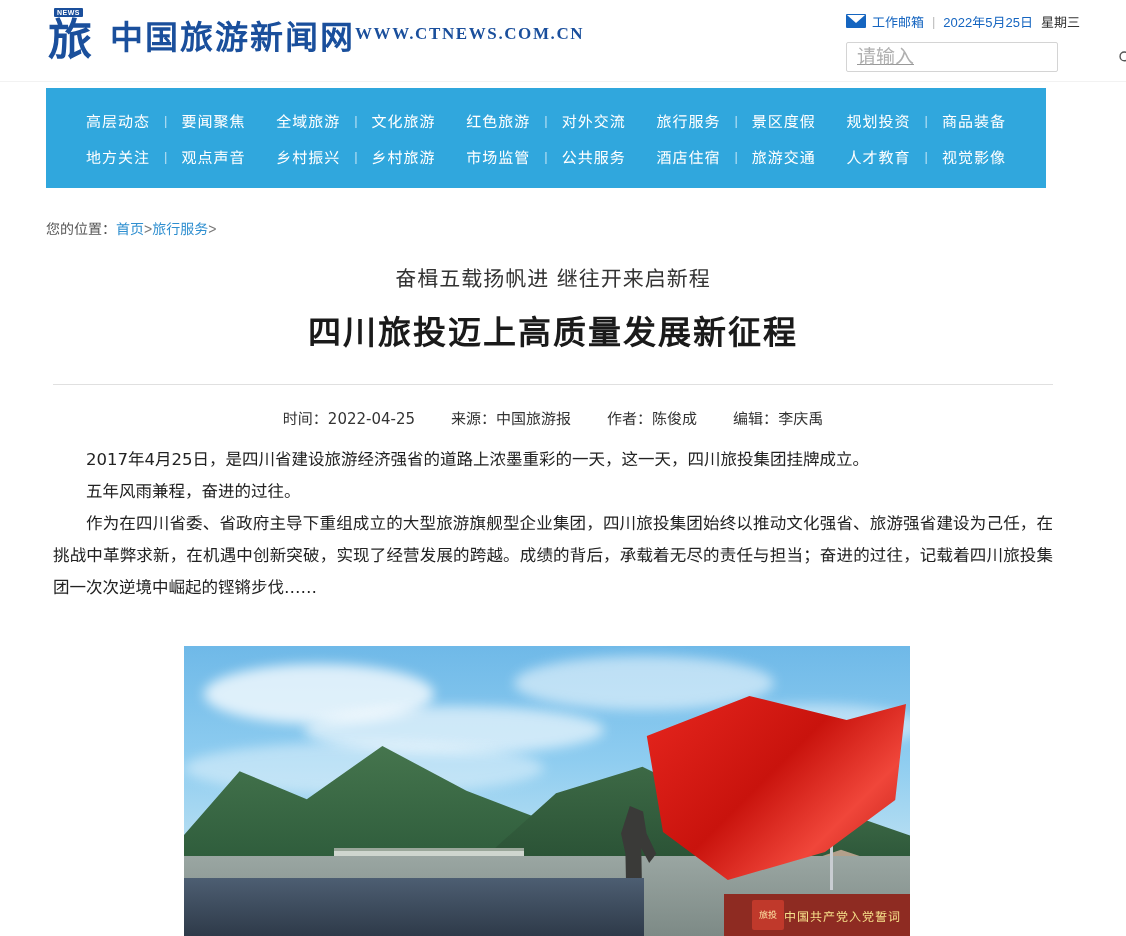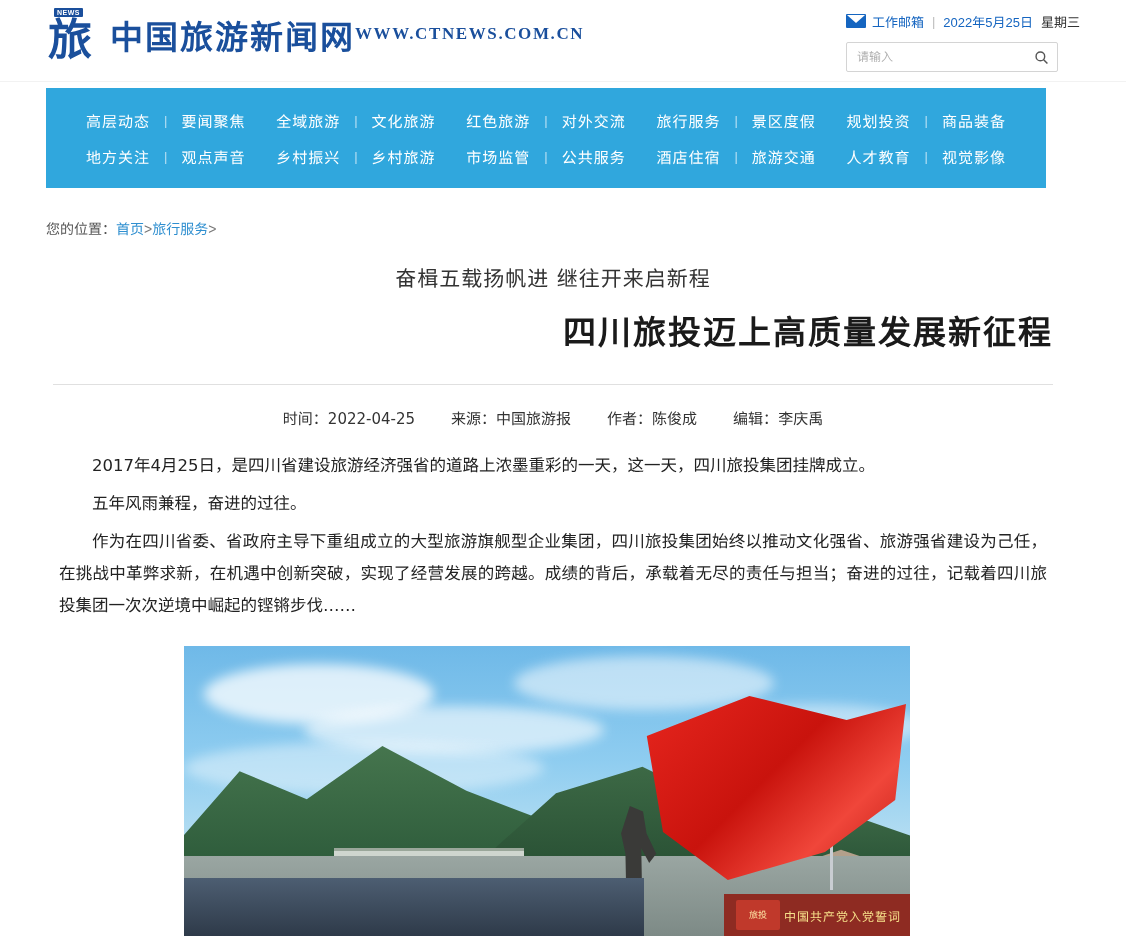--- a/index.html
+++ b/index.html
@@ -67,23 +67,24 @@
   .meta-date { color: #1565c0; }
   .meta-week { color: #333; margin-left: 8px; }
 
   .search-box {
     margin-top: 10px;
     width: 212px; height: 30px; border: 1px solid #d4d4d4; border-radius: 2px;
     display: flex; align-items: center; background: #fff;
   }
   .search-input {
     flex: 1; border: none; outline: none; height: 28px;
-    font-size: 12px; color: #999; padding: 0 10px;
+    font-size: 19px; color: #999; padding: 0 10px;
     font-family: "Liberation Sans", sans-serif; background: transparent;
     text-align: left;
+    text-decoration: underline;
   }
   .search-input::placeholder { color: #b0b0b0; }
   .search-btn {
     width: 30px; height: 28px; background: transparent; border: none;
     cursor: pointer; display:flex; align-items:center; justify-content:center;
   }
   .search-btn svg { display:block; }
 
   
   .nav {
@@ -113,37 +114,37 @@
   .crumb .sep { color: #777; }
 
   
   .article { position: absolute; left: 53px; top: 262px; width: 1000px; }
   .subtitle {
     text-align: center; font-size: 21px; color: #333;
     font-family: "DejaVu Sans", sans-serif; letter-spacing: 1px;
     margin-bottom: 14px; font-weight: normal;
   }
   .title {
-    text-align: right; font-size: 33px; color: #1a1a1a; font-weight: bold;
+    text-align: center; font-size: 33px; color: #1a1a1a; font-weight: bold;
     font-family: "DejaVu Sans", sans-serif; letter-spacing: 2px;
     margin: 0 0 30px 0;
   }
   .rule { height: 1px; background: #e0e0e0; width: 1000px; }
   .meta-line {
     display: flex; justify-content: center; align-items: center;
     gap: 36px; font-size: 15px; color: #333;
     padding: 22px 0 16px 0;
     font-family: "DejaVu Sans", sans-serif;
   }
   .body-text {
     font-size: 16.5px; color: #222; line-height: 32px;
     font-family: "DejaVu Sans", sans-serif;
     text-align: justify;
   }
-  .body-text p { margin: 6px; }
+  .body-text p { margin: 0; }
   .indent { text-indent: 2em; }
 
   
   .photo {
     position: absolute; left: 184px; top: 646px;
     width: 726px; height: 290px;
     overflow: hidden;
     background: linear-gradient(180deg, #6fb9e8 0%, #8fcdf0 40%, #b8dff2 70%, #9fd0ea 100%);
   }
   .sky-cloud {
@@ -184,21 +185,21 @@
   .plinth {
     position:absolute; left: 540px; bottom: 0; width: 300px; height: 42px;
     background: #8e2b22;
   }
   .plinth-text {
     position:absolute; left: 600px; bottom: 12px;
     color: #f7e08a; font-size: 12px; letter-spacing: 1px;
     font-family: "DejaVu Sans", sans-serif;
   }
   .plinth-badge {
-    position:absolute; left: 552px; bottom: 6px; width: 44px; height: 30px;
+    position:absolute; left: 568px; bottom: 6px; width: 32px; height: 30px;
     background: #c0392b; color: #ffe9a8; font-size: 9px; line-height: 30px;
     text-align:center; border-radius: 2px;
   }
   .flag {
     position: absolute; left: 452px; bottom: 40px; width: 270px; height: 200px;
     background: linear-gradient(135deg,#e8271f 0%, #c9130d 45%, #f0463a 70%, #b3100b 100%);
     clip-path: polygon(4% 20%, 42% 0%, 78% 12%, 100% 4%, 96% 52%, 70% 78%, 34% 92%, 10% 68%);
   }
   .statue {
     position: absolute; left: 430px; bottom: 38px; width: 44px; height: 92px;

